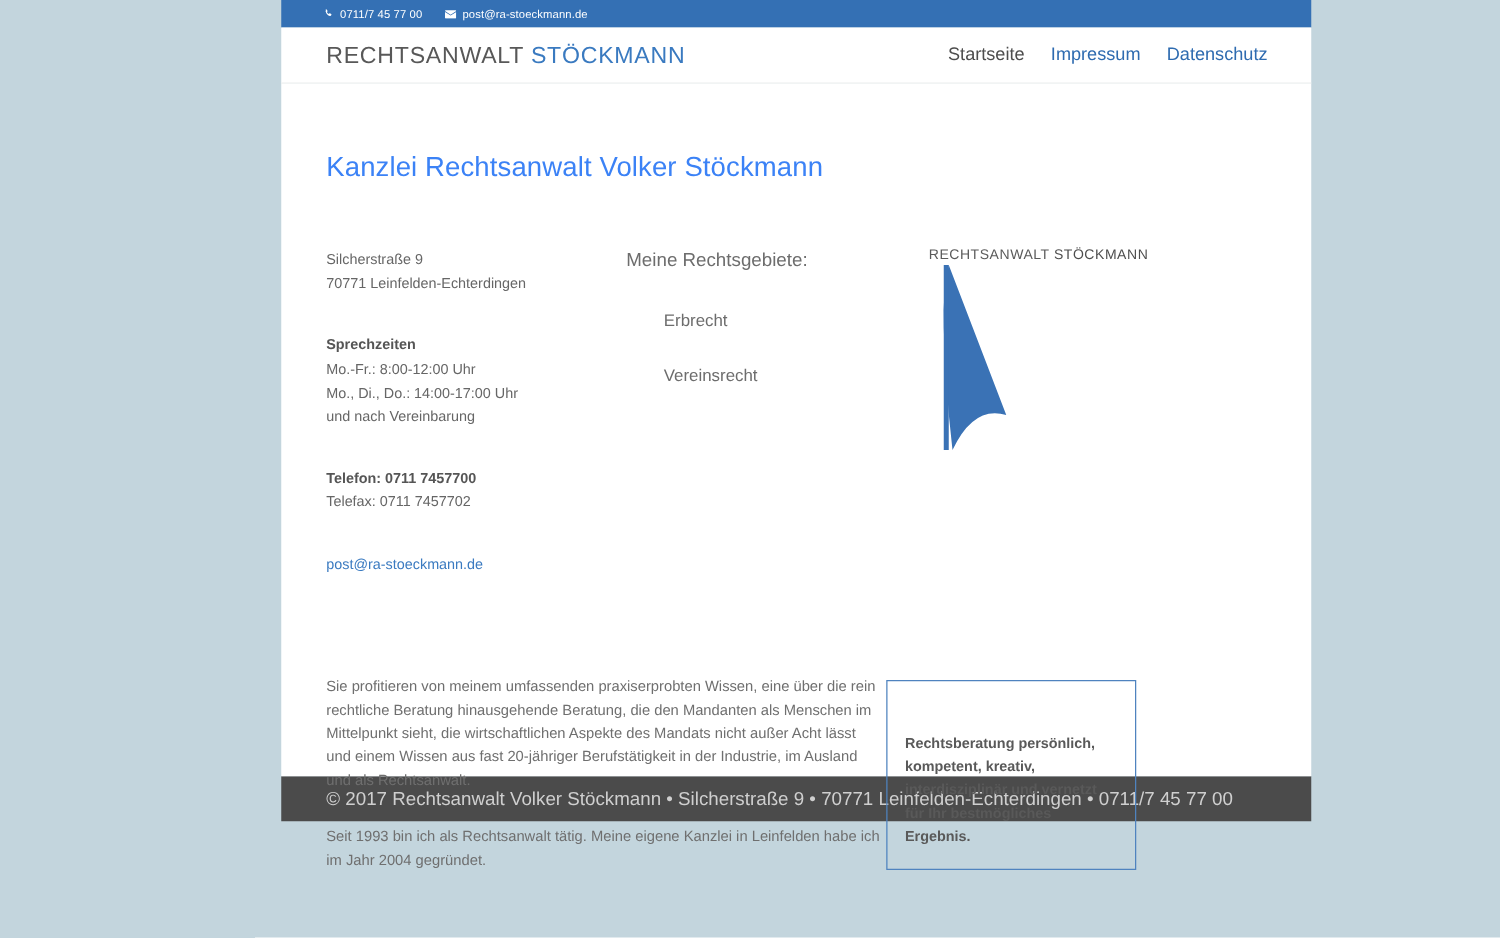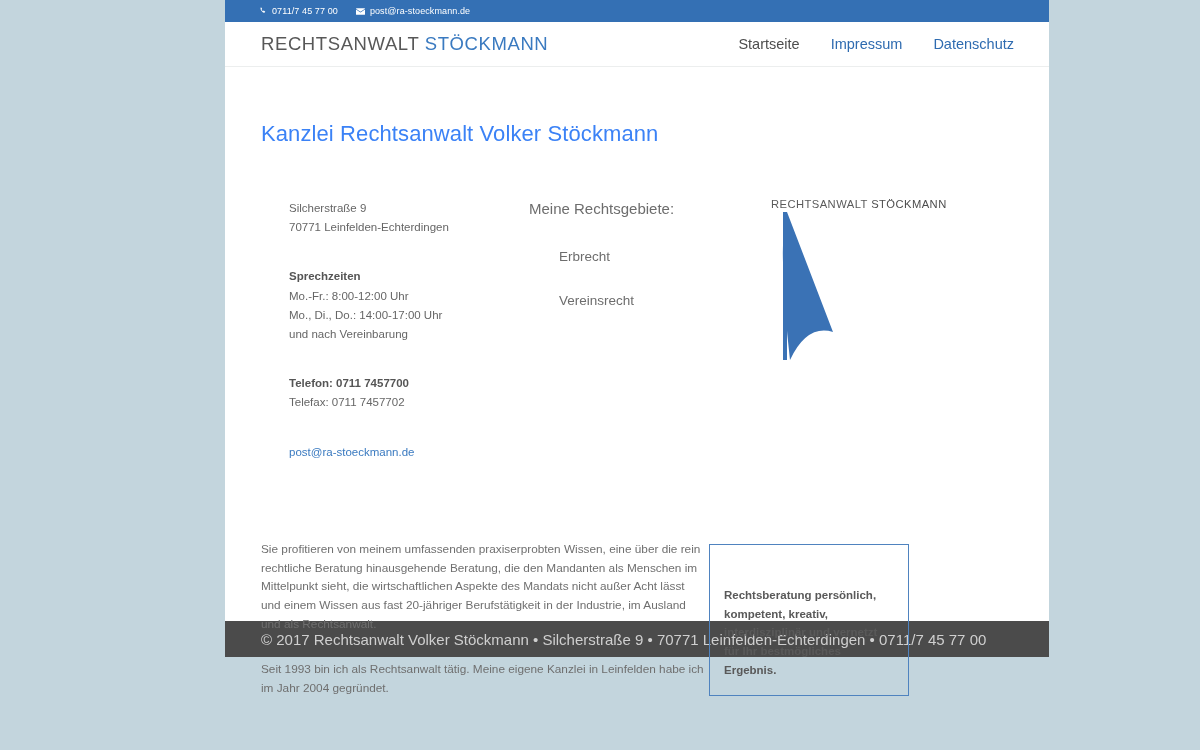--- a/index.html
+++ b/index.html
@@ -64,21 +64,21 @@
     letter-spacing: .6px;
     white-space: nowrap;
     line-height: 1;
   }
   .brand .b1 { color: #585858; font-weight: 400; }
   .brand .b2 { color: #3a7ac0; font-weight: 400; }
 
   .nav {
     display: flex;
     align-items: center;
-    gap: 31px;
+    gap: 21px;
   }
   .nav a {
     font-size: 14.5px;
     text-decoration: none;
     white-space: nowrap;
     line-height: 1;
   }
   .nav a.active { color: #4d4d4d; }
   .nav a.link   { color: #2e6bb0; }
 
@@ -96,21 +96,21 @@
     font-weight: 400;
     letter-spacing: .1px;
     padding-top: 54px;
   }
 
   
   .cols {
     display: flex;
     padding-top: 52px;
   }
-  .col-left  { width: 240px; margin-left: 28px; }
+  .col-left  { width: 240px; }
   .col-mid   { width: 232px; }
   .col-right { flex: 1; position: relative; }
 
   .addr, .hours, .phone, .mail {
     color: #666666;
     font-size: 11.5px;
     line-height: 19.2px;
   }
   .addr { }
   .hours { padding-top: 30px; }

